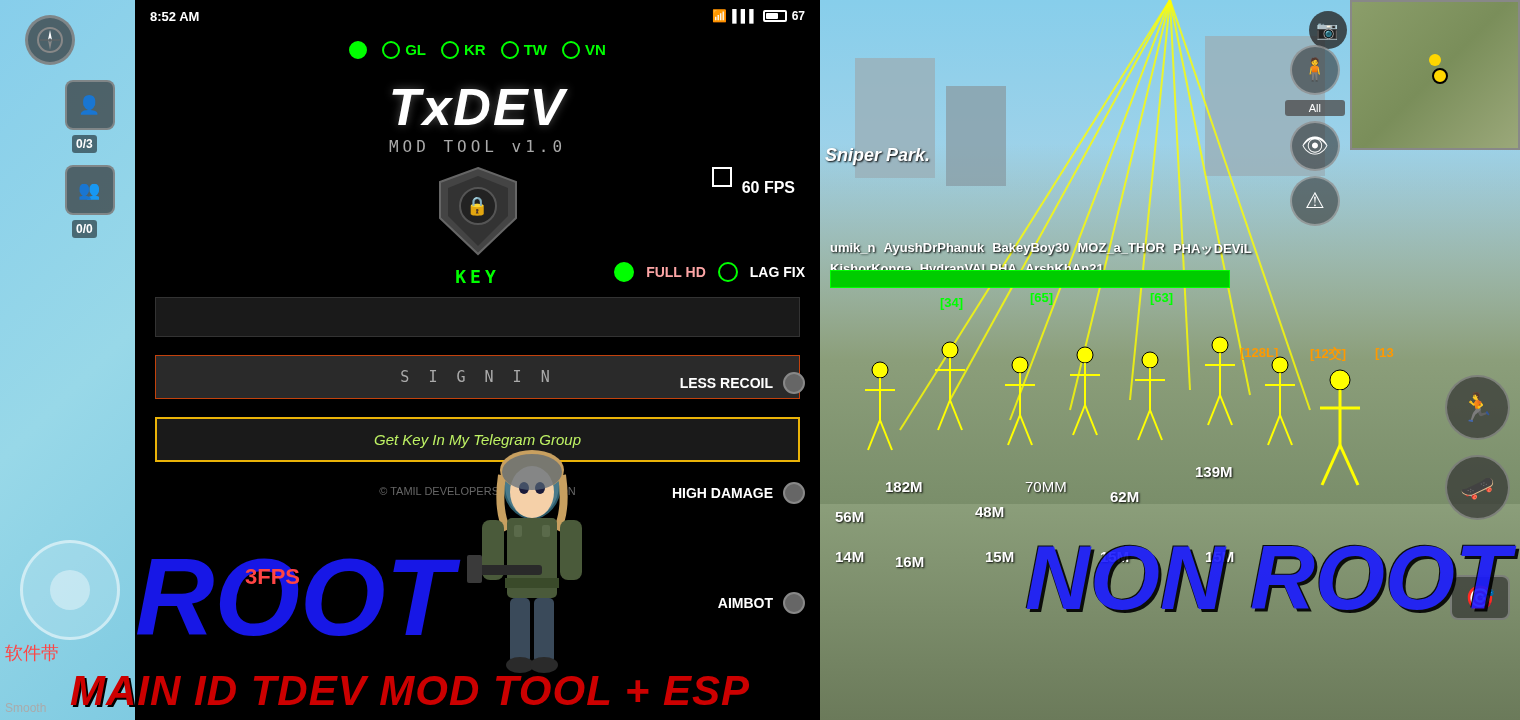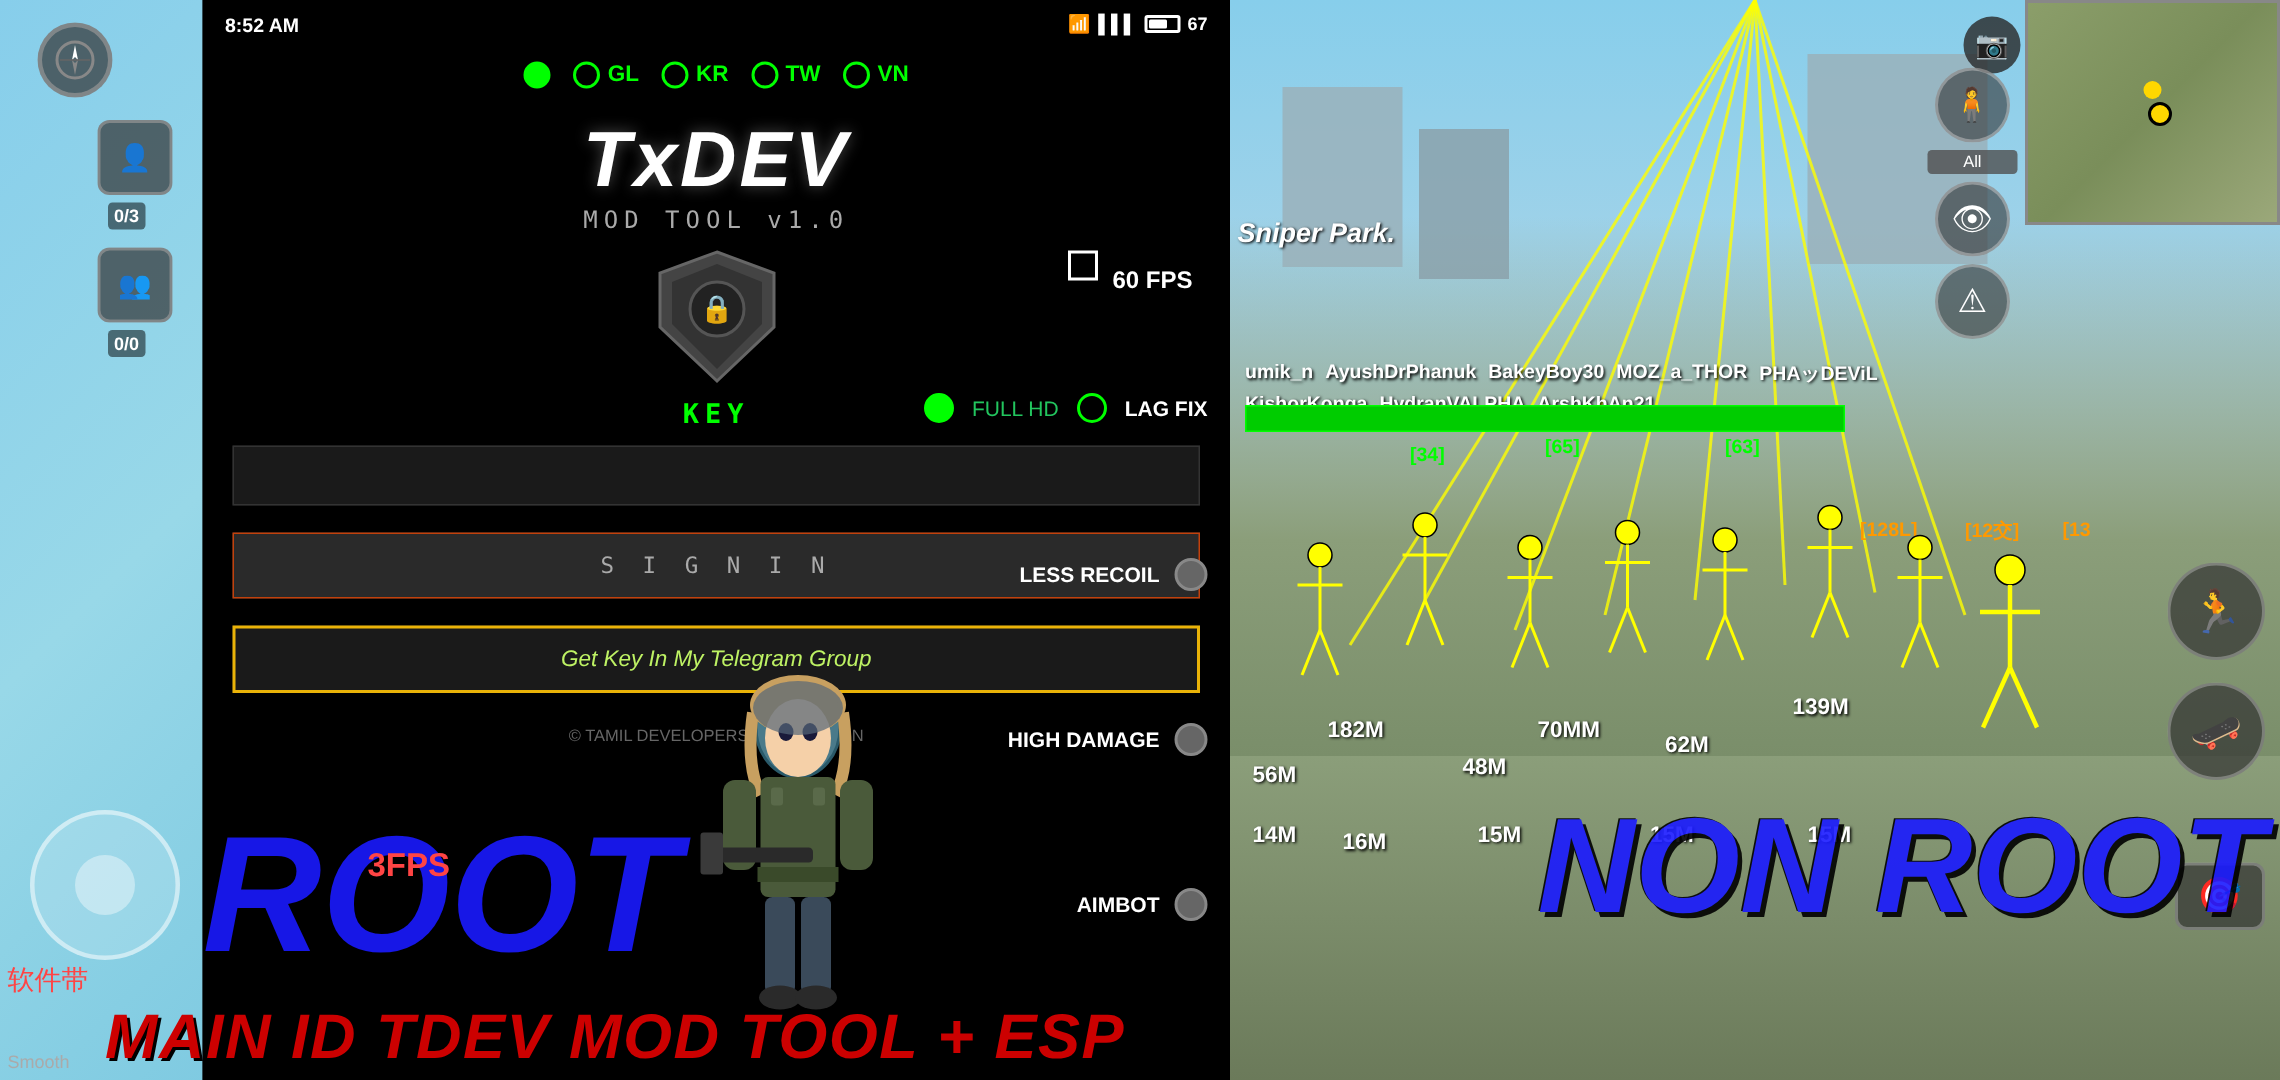--- a/index.html
+++ b/index.html
@@ -728,21 +728,21 @@
 
       <div class="copyright">© TAMIL DEVELOPERS ASSOCIATION</div>
 
       <div style="position:absolute; top:90px; right:25px; display:flex; align-items:center; gap:10px;">
         <div class="checkbox-empty"></div>
         <span style="color:white; font-size:16px; font-weight:bold;margin-top:22px;">60 FPS</span>
       </div>
 
       <div style="position:absolute; top:195px; right:15px; display:flex; align-items:center; gap:12px;">
         <div class="radio-btn active"></div>
-        <span style="color:#22c55e; font-size:14px; font-weight:normal;">FULL HD</span>
+        <span style="color:#fca5a5; font-size:14px; font-weight:bold;">FULL HD</span>
         <div class="radio-btn"></div>
         <span style="color:white; font-size:14px; font-weight:bold;">LAG FIX</span>
       </div>
 
       <div style="position:absolute; top:305px; right:15px; display:flex; align-items:center; gap:10px;">
         <span style="color:white; font-size:14px; font-weight:bold;">LESS RECOIL</span>
         <div class="toggle-circle"></div>
       </div>
 
       <div style="position:absolute; top:415px; right:15px; display:flex; align-items:center; gap:10px;">
@@ -940,21 +940,21 @@
       <line x1="0" y1="10" x2="0" y2="65" stroke="#ffff00" stroke-width="3"></line>
       <line x1="-20" y1="28" x2="20" y2="28" stroke="#ffff00" stroke-width="3"></line>
       <line x1="0" y1="65" x2="-18" y2="105" stroke="#ffff00" stroke-width="3"></line>
       <line x1="0" y1="65" x2="18" y2="105" stroke="#ffff00" stroke-width="3"></line>
     </g>
   </svg>
 
   <div style="position:absolute;bottom:195px;left:15px;color:white;font-size:15px;font-weight:bold;text-shadow:1px 1px 2px #000;">56M</div>
   <div style="position:absolute;bottom:225px;left:65px;color:white;font-size:15px;font-weight:bold;text-shadow:1px 1px 2px #000;">182M</div>
   <div style="position:absolute;bottom:200px;left:155px;color:white;font-size:15px;font-weight:bold;text-shadow:1px 1px 2px #000;margin-top:19px;">48M</div>
-  <div style="position:absolute;bottom:225px;left:205px;color:white;font-size:15px;font-weight:bold;text-shadow:1px 1px 2px #000;margin-top:12px;">70MM</div>
+  <div style="position:absolute;bottom:225px;left:205px;color:white;font-size:15px;font-weight:normal;text-shadow:1px 1px 2px #000;margin-top:12px;">70MM</div>
   <div style="position:absolute;bottom:215px;left:290px;color:white;font-size:15px;font-weight:bold;text-shadow:1px 1px 2px #000;">62M</div>
   <div style="position:absolute;bottom:240px;left:375px;color:white;font-size:15px;font-weight:bold;text-shadow:1px 1px 2px #000;">139M</div>
 
   <div style="position:absolute;bottom:155px;left:15px;color:white;font-size:15px;font-weight:bold;text-shadow:1px 1px 2px #000;">14M</div>
   <div style="position:absolute;bottom:150px;left:75px;color:white;font-size:15px;font-weight:bold;text-shadow:1px 1px 2px #000;">16M</div>
   <div style="position:absolute;bottom:155px;left:165px;color:white;font-size:15px;font-weight:bold;text-shadow:1px 1px 2px #000;">15M</div>
   <div style="position:absolute;bottom:155px;left:280px;color:white;font-size:15px;font-weight:bold;text-shadow:1px 1px 2px #000;">15M</div>
   <div style="position:absolute;bottom:155px;left:385px;color:white;font-size:15px;font-weight:bold;text-shadow:1px 1px 2px #000;">15M</div>
 
   <div class="non-root-text">NON ROOT</div>

